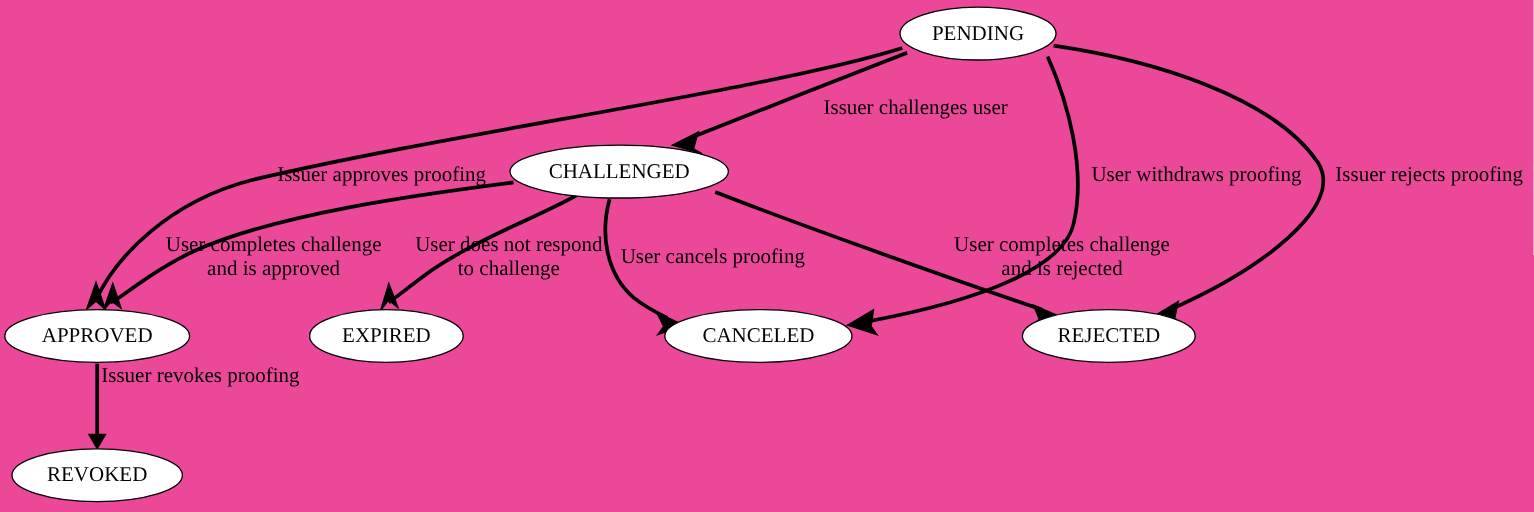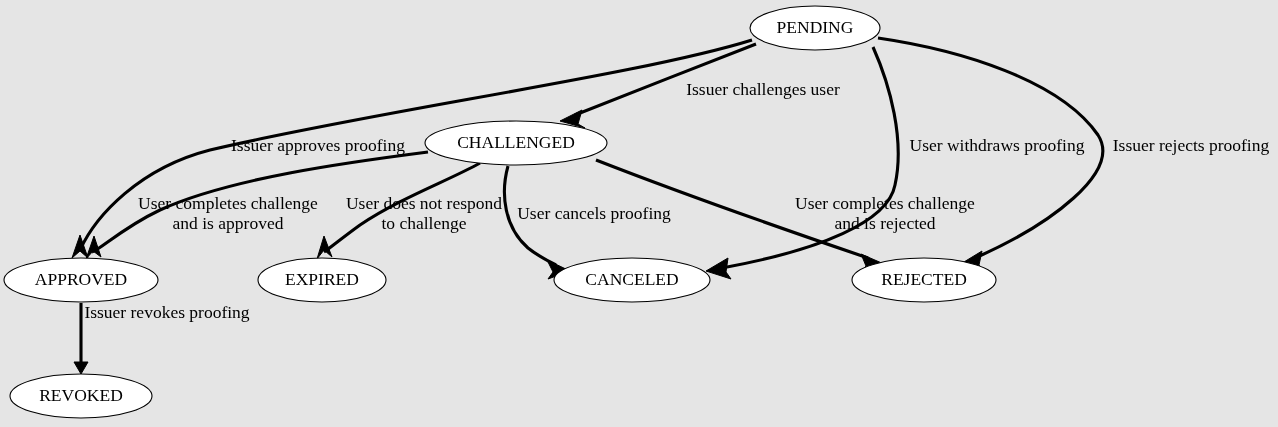--- a/index.html
+++ b/index.html
@@ -5,21 +5,21 @@
 <style>
   html, body {
     margin: 0;
     padding: 0;
     background: #ffffff;
   }
   #diagram-root {
     position: relative;
     width: 1278px;
     height: 427px;
-    background: #e5e5e5;
+    background: #ec4899;
     overflow: hidden;
     font-family: "Liberation Serif", "DejaVu Serif", serif;
   }
   svg#graph-canvas {
     position: absolute;
     top: 0;
     left: 0;
     width: 1278px;
     height: 427px;
     display: block;

